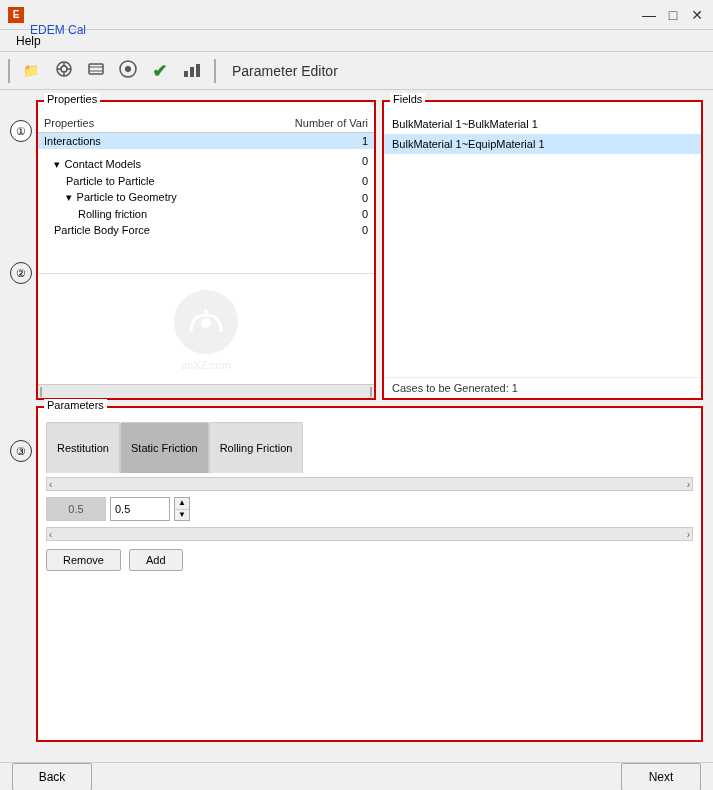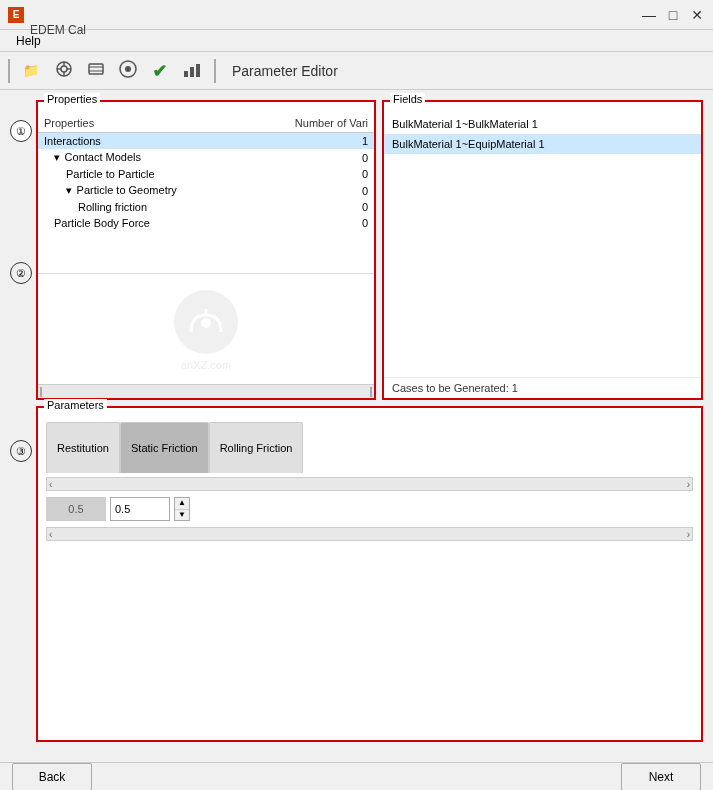--- a/index.html
+++ b/index.html
@@ -33,21 +33,21 @@
       background: #d04000;
       display: flex;
       align-items: center;
       justify-content: center;
       font-size: 10px;
       color: white;
       font-weight: bold;
     }
     .title-bar-title {
       font-size: 12px;
-      color: #404040;
+      color: #1d4ed8;
       margin-top: 31px;
     }
     .title-bar-controls {
       display: flex;
       gap: 8px;
     }
     .title-btn {
       width: 16px;
       height: 16px;
       display: flex;
@@ -190,21 +190,21 @@
                 <th style="text-align:left; padding:3px 6px; font-weight:normal; color:#333;">Properties</th>
                 <th style="text-align:right; padding:3px 6px; font-weight:normal; color:#333; white-space:nowrap;">Number of Vari</th>
               </tr>
             </thead>
             <tbody>
               <tr style="background:#cce8ff;">
                 <td style="padding:2px 6px;">Interactions</td>
                 <td style="padding:2px 6px; text-align:right;">1</td>
               </tr>
               <tr>
-                <td style="padding:2px 6px 2px 16px;">
+                <td style="padding:9px 6px 2px 16px;">
                   <span style="margin-right:2px;">▾</span>
                   <span>Contact Models</span>
                 </td>
                 <td style="padding:2px 6px; text-align:right;">0</td>
               </tr>
               <tr>
                 <td style="padding:2px 6px 2px 28px;">Particle to Particle</td>
                 <td style="padding:2px 6px; text-align:right;">0</td>
               </tr>
               <tr>
@@ -285,20 +285,24 @@
           <button style="flex:1; background:#f0f0f0; border:none; cursor:pointer; font-size:8px; line-height:1; display:flex; align-items:center; justify-content:center;">▼</button>
         </div>
       </div>
 
       <div style="height:14px; background:#e8e8e8; border:1px solid #ccc; margin-bottom:8px; display:flex; align-items:center; padding:0 2px;">
         <span style="font-size:10px; color:#666;">‹</span>
         <div style="flex:1;"></div>
         <span style="font-size:10px; color:#666;">›</span>
       </div>
 
+      <div style="display:flex; gap:8px;">
+        <button style="padding:4px 16px; font-size:11px; border:1px solid #aaa; background:#f0f0f0; cursor:pointer; border-radius:2px;">Remove</button>
+        <button style="padding:4px 16px; font-size:11px; border:1px solid #aaa; background:#f0f0f0; cursor:pointer; border-radius:2px;">Add</button>
+      </div>
     </div>
 
   </div>
 
   <div style="position:absolute; bottom:0; left:0; right:0; height:28px; background:#f0f0f0; border-top:1px solid #ccc; display:flex; align-items:center; justify-content:space-between; padding:0 12px;">
     <button style="padding:6px 24px; font-size:12px; border:1px solid #aaa; background:#f0f0f0; cursor:pointer; border-radius:2px; min-width:80px;">Back</button>
     <button style="padding:6px 24px; font-size:12px; border:1px solid #aaa; background:#f0f0f0; cursor:pointer; border-radius:2px; min-width:80px;">Next</button>
   </div>
 
 </div>

